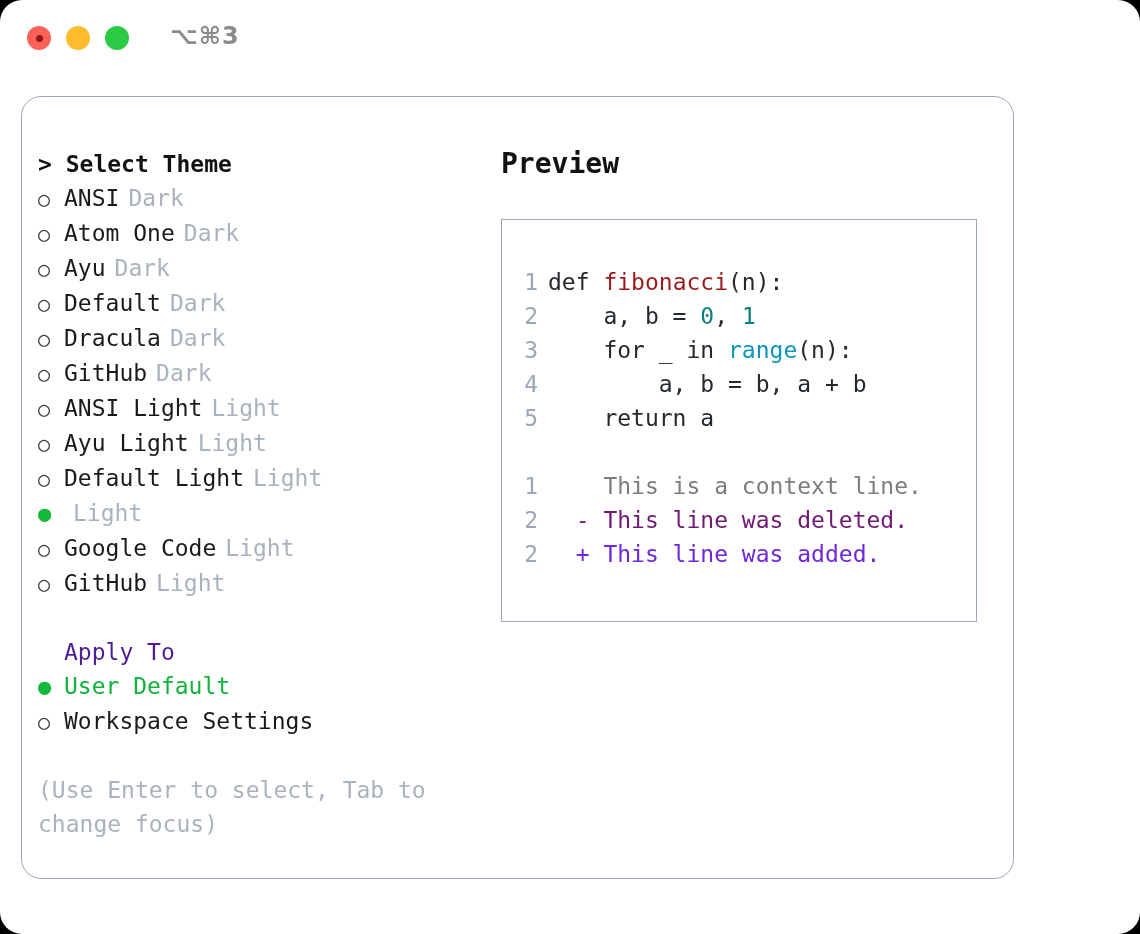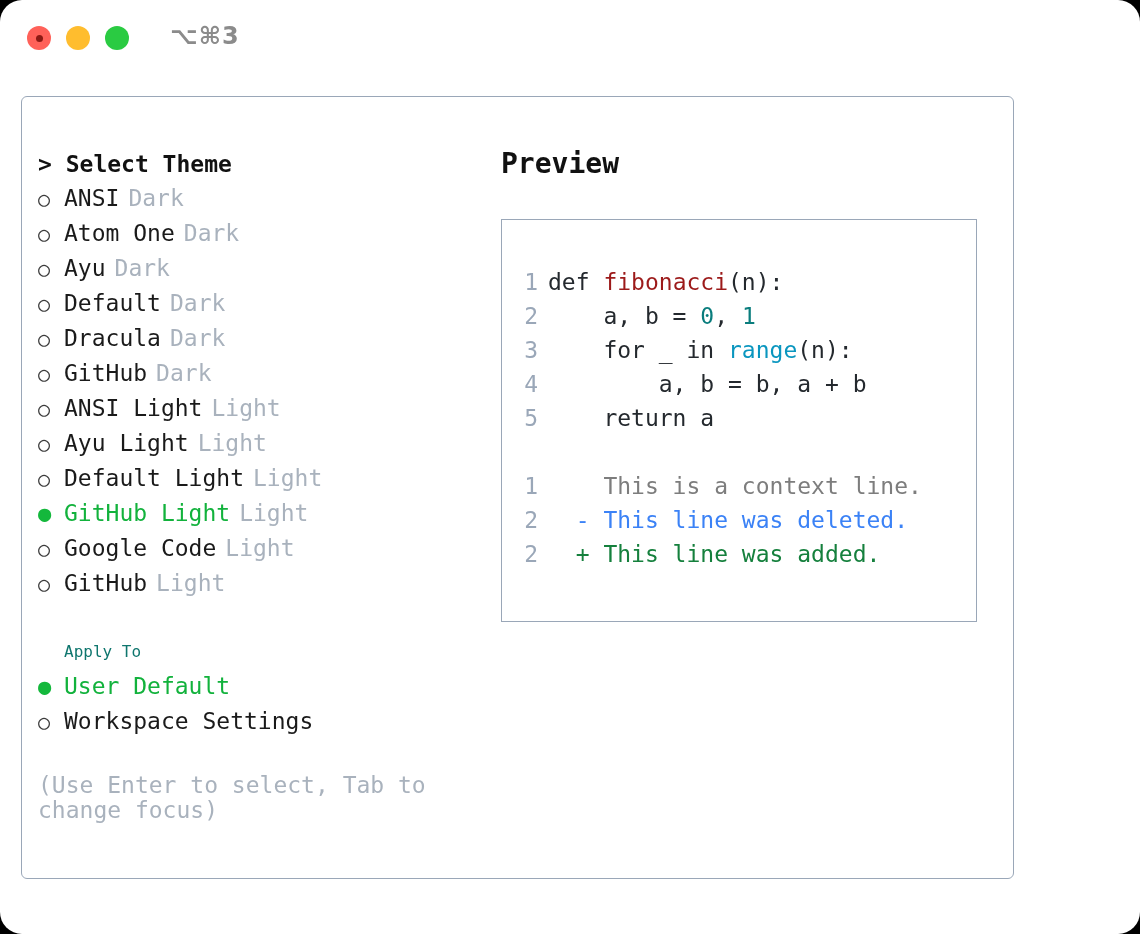--- a/index.html
+++ b/index.html
@@ -73,21 +73,21 @@
   }
 
   
   .panel {
     position: absolute;
     left: 21px;
     top: 96px;
     width: 993px;
     height: 783px;
     border: 1.5px solid #9aa7b8;
-    border-radius: 6px;
+    border-radius: 20px;
     box-sizing: border-box;
     background: #ffffff;
   }
 
   
   .left-col {
     position: absolute;
     left: 16px;
     top: 50px;
     width: 450px;
@@ -128,30 +128,30 @@
   }
   .opt-tag {
     color: #a9b2bd;
     margin-left: 9px;
   }
 
   .spacer { height: 34px; }
 
   .apply-title {
     padding-left: 26px;
-    font-size: 16px;
-    color: #0f766e;
+    font-size: 23px;
+    color: #4c1d95;
     line-height: 34px;
     white-space: pre;
   }
 
   .hint {
     margin-top: 34px;
     font-size: 23px;
-    line-height: 25px;
+    line-height: 34px;
     color: #a9b2bd;
     width: 400px;
     white-space: normal;
   }
 
   
   .right-col {
     position: absolute;
     left: 479px;
     top: 50px;
@@ -189,22 +189,22 @@
   }
   .code-text { color: #24292e; }
 
   .tok-fn   { color: #9c1a1a; }
   .tok-num  { color: #0a7d7d; }
   .tok-call { color: #0a96bf; margin-top: 24px; }
 
   .gap-line { height: 34px; }
 
   .diff-ctx { color: #7d7d7d; }
-  .diff-del { color: #3b82f6; }
-  .diff-add { color: #15803d; }
+  .diff-del { color: #701a75; }
+  .diff-add { color: #6d28d9; }
 </style>
 </head>
 <body>
 
 <div class="window">
 
   <div class="titlebar">
     <div class="traffic-lights">
       <span class="light red"></span>
       <span class="light yellow"></span>
@@ -220,21 +220,21 @@
       <div id="theme-options">
           <div class="opt-row"><span class="bullet">○</span><span class="opt-label">ANSI</span><span class="opt-tag">Dark</span></div>
           <div class="opt-row"><span class="bullet">○</span><span class="opt-label">Atom One</span><span class="opt-tag">Dark</span></div>
           <div class="opt-row"><span class="bullet">○</span><span class="opt-label">Ayu</span><span class="opt-tag">Dark</span></div>
           <div class="opt-row"><span class="bullet">○</span><span class="opt-label">Default</span><span class="opt-tag">Dark</span></div>
           <div class="opt-row"><span class="bullet">○</span><span class="opt-label">Dracula</span><span class="opt-tag">Dark</span></div>
           <div class="opt-row"><span class="bullet">○</span><span class="opt-label">GitHub</span><span class="opt-tag">Dark</span></div>
           <div class="opt-row"><span class="bullet">○</span><span class="opt-label">ANSI Light</span><span class="opt-tag">Light</span></div>
           <div class="opt-row"><span class="bullet">○</span><span class="opt-label">Ayu Light</span><span class="opt-tag">Light</span></div>
           <div class="opt-row"><span class="bullet">○</span><span class="opt-label">Default Light</span><span class="opt-tag">Light</span></div>
-          <div class="opt-row selected"><span class="bullet sel">●</span><span class="opt-label">GitHub Light</span><span class="opt-tag">Light</span></div>
+          <div class="opt-row selected"><span class="bullet sel">●</span><span class="opt-tag">Light</span></div>
           <div class="opt-row"><span class="bullet">○</span><span class="opt-label">Google Code</span><span class="opt-tag">Light</span></div>
           <div class="opt-row"><span class="bullet">○</span><span class="opt-label">GitHub</span><span class="opt-tag">Light</span></div>
         </div>
 
       <div class="spacer"></div>
 
       <div class="apply-title">Apply To</div>
       <div id="apply-options">
           <div class="opt-row selected"><span class="bullet sel">●</span><span class="opt-label">User Default</span></div>
           <div class="opt-row"><span class="bullet">○</span><span class="opt-label">Workspace Settings</span></div>

